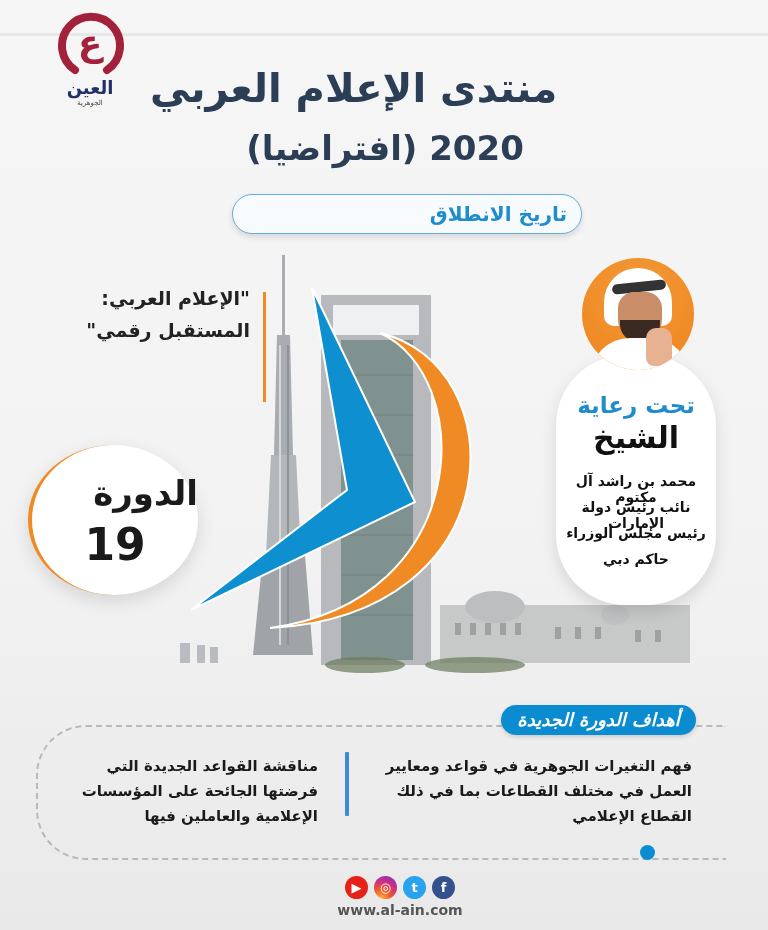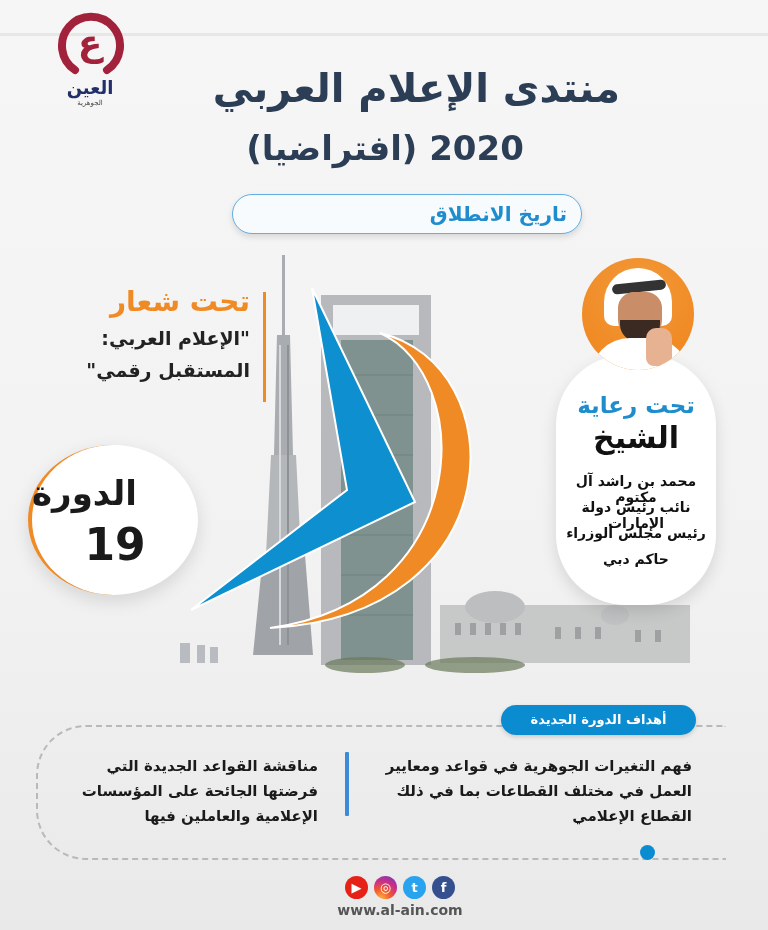--- a/index.html
+++ b/index.html
@@ -17,40 +17,40 @@
     .top-line { left: 0; right: 0; top: 33px; height: 3px; background: #e7e7e7; }
 
     
     .logo { left: 55px; top: 10px; width: 70px; height: 100px; }
     .logo-glyph { position:absolute; left:0; top:9px; width:70px; text-align:center; font-family:"DejaVu Sans", sans-serif;
       font-weight:bold; font-size:36px; color:#a3223b; line-height:48px; }
     .logo-name { position:absolute; left:0; top:68px; width:70px; text-align:center; font-weight:bold; font-size:18px; color:#22306a; line-height:20px; }
     .logo-sub { position:absolute; left:0; top:89px; width:70px; text-align:center; font-size:7px; color:#444; }
 
     
-    .title-1 { left: 150px; width: 470px; top: 60px; text-align: right; font-weight: bold; font-size: 40px; color: #2c3e55; line-height: 56px; }
+    .title-1 { left: 150px; width: 470px; top: 60px; text-align: left; font-weight: bold; font-size: 40px; color: #2c3e55; line-height: 56px; }
     .title-2 { left: 150px; width: 470px; top: 118px; text-align: center; font-weight: bold; font-size: 34px; color: #2c3e55; line-height: 60px; }
 
     
     .launch-pill { left: 232px; top: 194px; width: 350px; height: 40px; border-radius: 20px;
       border: 1.5px solid #62aee0; background: #f8fbfe; box-shadow: 0 3px 6px rgba(0,0,0,.12); }
     .launch-label { position:absolute; right:14px; top:0; line-height:38px; font-weight:bold; font-size:20px; color:#1e8ccd; }
     .launch-date { position:absolute; left:-1px; top:-1px; height:40px; width:156px; border-radius:20px;
       background:#0c8cd0; color:#fff; font-weight:bold; font-size:20px; line-height:40px; text-align:center; box-shadow: 0 2px 4px rgba(0,0,0,.2); }
 
     
     .slogan { left: 70px; top: 282px; width: 180px; text-align: right; }
     .slogan-bar { position:absolute; right:-16px; top:10px; width:3px; height:110px; background:#f08a24; }
     .slogan-head { font-weight:bold; font-size:28px; color:#f08a24; line-height:40px; }
     .slogan-line { font-weight:bold; font-size:19px; color:#222; line-height:32px; }
 
     
     .edition { left: 28px; top: 445px; width: 170px; height: 150px; border-radius: 50%;
       background: #fff; box-shadow: 0 6px 18px rgba(0,0,0,.12); border-left: 4px solid #f08a24; }
-    .edition-label { position:absolute; left:0; right:0; top:28px; text-align:left; font-weight:bold; font-size:34px; color:#1a1a1a; }
+    .edition-label { position:absolute; left:0; right:0; top:28px; text-align:right; font-weight:bold; font-size:34px; color:#1a1a1a; }
     .edition-num { position:absolute; left:0; right:0; top:74px; text-align:center; font-weight:bold; font-size:44px; color:#1a1a1a; }
 
     
     .scene { left: 175px; top: 255px; width: 520px; height: 430px; }
 
     
     .patron-card { left: 556px; top: 355px; width: 160px; height: 250px; border-radius: 70px;
       background: #fff; box-shadow: 0 6px 16px rgba(0,0,0,.12); }
     .patron-photo { left: 582px; top: 258px; width: 112px; height: 112px; border-radius: 50%;
       background: radial-gradient(circle at 50% 30%, #f29a3a 0%, #f08a24 70%); overflow:hidden; }
@@ -61,21 +61,21 @@
     .patron-robe { position:absolute; left:8px; top:80px; width:100px; height:40px; background:#fff; border-radius:40px 40px 0 0; }
     .patron-hands { position:absolute; left:64px; top:70px; width:26px; height:38px; background:#e7b292; border-radius:10px 10px 8px 8px; }
 
     .patron-label { left: 556px; top: 392px; width: 160px; text-align:center; font-weight:bold; font-size:23px; color:#1e8ccd; }
     .patron-title { left: 556px; top: 420px; width: 160px; text-align:center; font-weight:bold; font-size:30px; color:#111; }
     .patron-line { left: 556px; width: 160px; text-align:center; font-size:14px; color:#111; font-weight:bold; }
 
     
     .goals-box { left: 36px; top: 725px; width: 690px; height: 135px; border: 2px dashed #b9b9b9; border-radius: 50px 0 0 50px; border-right: none; }
     .goals-pill { left: 501px; top: 705px; width: 195px; height: 30px; border-radius: 15px; background: #0c8cd0;
-      color:#fff; font-weight:bold; font-size:13px; line-height:30px; text-align:center; box-shadow: 0 2px 4px rgba(0,0,0,.15); }
+      color:#fff; font-weight:bold; font-size:18px; line-height:30px; text-align:center; box-shadow: 0 2px 4px rgba(0,0,0,.15); font-style: italic; }
     .goal-text { font-weight:bold; font-size:15px; line-height:25px; color:#1a1a1a; text-align:right; }
     .goal-1 { left: 372px; top: 754px; width: 320px; }
     .goal-2 { left: 56px; top: 754px; width: 262px; }
     .goal-divider { left: 345px; top: 752px; width: 4px; height: 64px; background: #3d8bd6; border-radius:1px; }
     .goal-dot { left: 640px; top: 845px; width: 15px; height: 15px; border-radius: 50%; background: #0c8cd0; }
 
     
     .social { left: 340px; top: 876px; width: 120px; height: 24px; display:flex; gap: 6px; justify-content:center; }
     .soc { width: 23px; height: 23px; border-radius: 50%; display:flex; align-items:center; justify-content:center; color:#fff; font-weight:bold; font-size:13px; }
     .soc-yt { background:#e62117; }
@@ -162,21 +162,20 @@
     </g>
 
     <polygon points="137,33 240,247 16,355 172,235" fill="#0d8fd0" stroke="#fff" stroke-width="2"></polygon>
 
     <path d="M 205 78 C 340 110, 340 360, 95 373 C 300 345, 300 120, 205 78 Z" fill="#f08a24" stroke="#fff" stroke-width="2"></path>
   </svg>
 </div>
 
 <div class="abs slogan" dir="rtl">
   <div class="slogan-bar"></div>
-  <div class="slogan-head">تحت شعار</div>
   <div class="slogan-line">"الإعلام العربي:</div>
   <div class="slogan-line">المستقبل رقمي"</div>
 </div>
 
 <div class="abs edition">
   <div class="edition-label" dir="rtl">الدورة</div>
   <div class="edition-num">19</div>
 </div>
 
 <div class="abs patron-card"></div>

